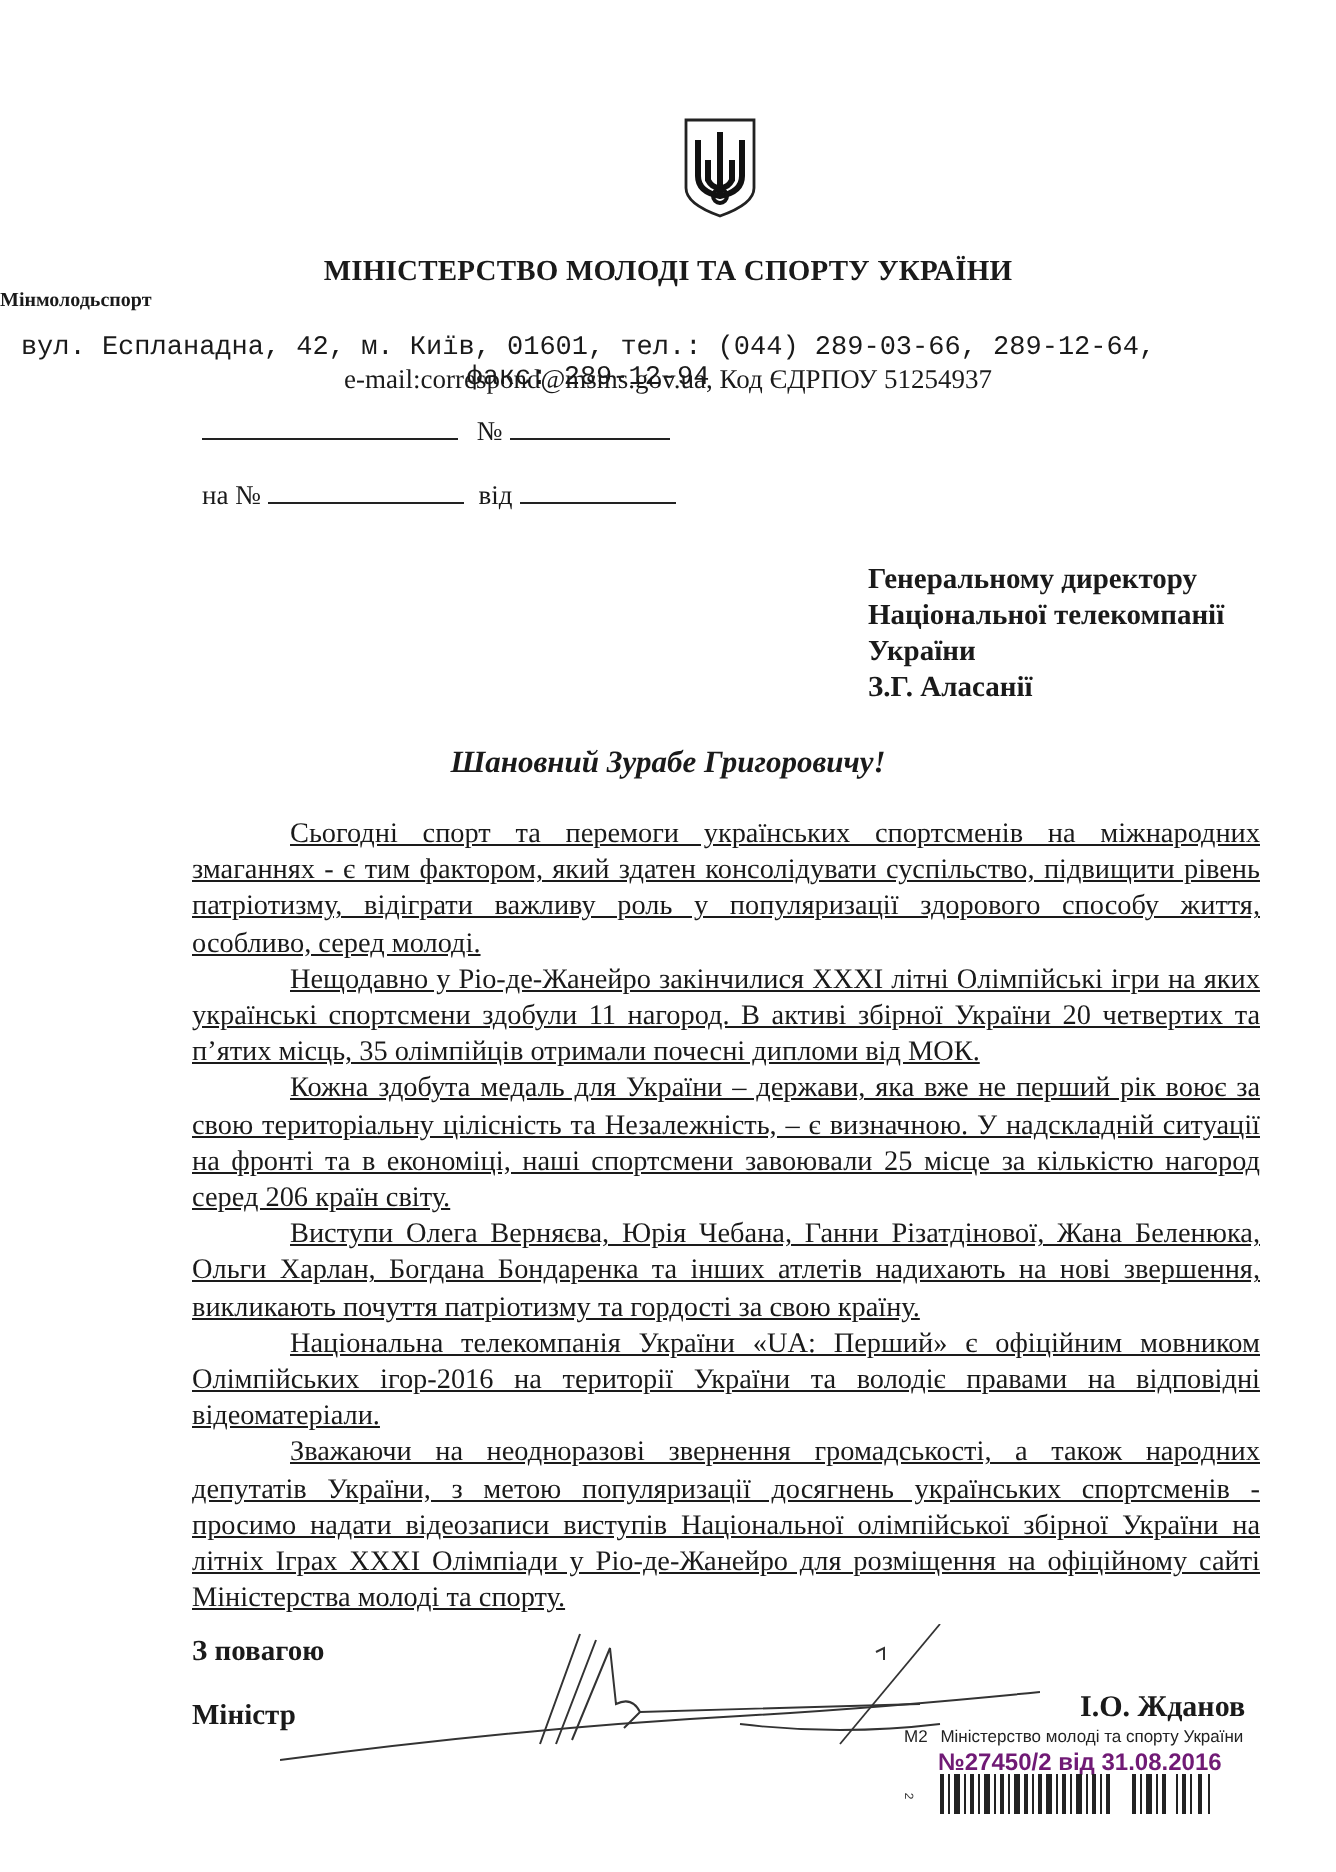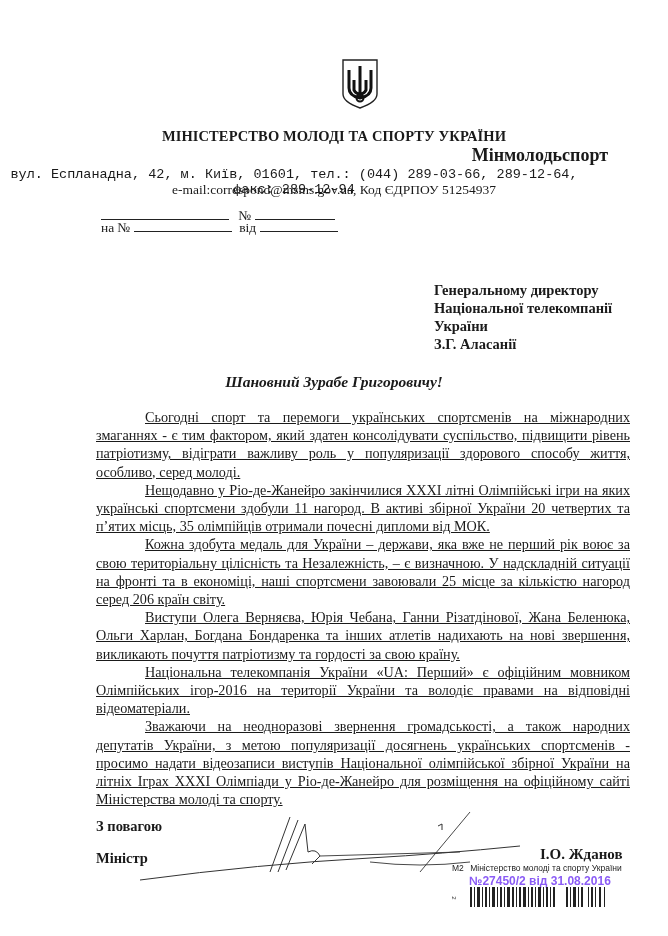--- a/index.html
+++ b/index.html
@@ -1,34 +1,34 @@
 <!DOCTYPE html>
 <html><head>
 <meta charset="utf-8">
 <style>
   html, body { margin:0; padding:0; background:#ffffff; }
   body { width:668px; height:936px; position:relative; overflow:hidden;
          font-family:"Liberation Serif", "DejaVu Serif", serif; color:#1a1a1a; }
   .abs { position:absolute; }
   .emblem { left:341px; top:58px; width:38px; height:52px; }
   .ministry-title { left:0; width:668px; top:128px; text-align:center; font-weight:bold; font-size:14.5px; letter-spacing:0.1px; }
-  .ministry-short { left:0; width:608px; top:145px; text-align:right; font-weight:bold; font-size:18px; }
+  .ministry-short { left:0; width:608px; top:145px; text-align:left; font-weight:bold; font-size:10px; }
   .addr1 { left:0; width:588px; top:167px; text-align:center; font-size:13.5px;font-family:Liberation Mono, monospace; }
   .addr2 { left:0; width:668px; top:182px; text-align:center; font-size:13.5px; }
   .reg { font-size:13.5px; }
   .line { display:inline-block; border-bottom:1px solid #222; height:11px; vertical-align:baseline; }
   .addressee { left:434px; top:281px; font-weight:bold; font-size:14.5px; line-height:18px; }
   .salutation { left:0; width:668px; top:373px; text-align:center; font-weight:bold; font-style:italic; font-size:15.5px; }
   .body-text { left:96px; width:534px; top:408px; font-size:14.2px; line-height:18.2px; text-align:justify;text-decoration:underline; }
   .body-text p { margin:0; text-indent:49px; }
   .closing { left:96px; top:818px; font-weight:bold; font-size:14.5px; }
   .minister-label { left:96px; top:850px; font-weight:bold; font-size:14.5px; }
   .minister-name { left:540px; top:846px; font-weight:bold; font-size:15px; }
   .stamp { left:452px; top:863px; font-family:Liberation Sans, sans-serif; font-size:8.5px; color:#222; }
-  .stamp-num { left:469px; top:874px; font-family:"Liberation Sans", "DejaVu Sans", sans-serif; font-size:12px; font-weight:bold; color:#8b5cf6; }
+  .stamp-num { left:469px; top:874px; font-family:"Liberation Sans", "DejaVu Sans", sans-serif; font-size:12px; font-weight:bold; color:#701a75; }
   .barcode { left:470px; top:887px; width:140px; height:20px; }
   .stamp-small { left:452px; top:895px; font-family:"Liberation Sans", sans-serif; font-size:6px; color:#333; transform:rotate(90deg); }
   .signature { left:140px; top:812px; width:380px; height:72px; }
 </style>
 </head>
 <body>
 
 <svg class="abs emblem" viewBox="0 0 38 52">
   <path d="M2 2 H36 V36 Q36 44 19 50 Q2 44 2 36 Z" fill="none" stroke="#222" stroke-width="1.4"></path>
   <path d="M19 8 L19 40 M8 12 L8 30 Q8 38 19 40 Q30 38 30 30 L30 12 M13 22 L13 32 Q15 36 19 36 M25 22 L25 32 Q23 36 19 36" fill="none" stroke="#111" stroke-width="3"></path>
@@ -38,21 +38,21 @@
 <div class="abs ministry-title">МІНІСТЕРСТВО МОЛОДІ ТА СПОРТУ УКРАЇНИ</div>
 <div class="abs ministry-short">Мінмолодьспорт</div>
 <div class="abs addr1">вул. Еспланадна, 42, м. Київ, 01601, тел.: (044) 289-03-66, 289-12-64, факс: 289-12-94</div>
 <div class="abs addr2">e-mail:correspond@msms.gov.ua, Код ЄДРПОУ 51254937</div>
 
 <div class="abs reg" style="left:101px; top:208px;">
   <span class="line" style="width:128px;"></span>
   <span style="margin-left:6px;">№</span>
   <span class="line" style="width:80px;"></span>
 </div>
-<div class="abs reg" style="left:101px; top:220px;">
+<div class="abs reg" style="left:101px; top:240px;">
   <span>на  №</span>
   <span class="line" style="width:98px;"></span>
   <span style="margin-left:4px;">від</span>
   <span class="line" style="width:78px;"></span>
 </div>
 
 <div class="abs addressee">
   <div>Генеральному директору</div>
   <div>Національної телекомпанії</div>
   <div>України</div>

